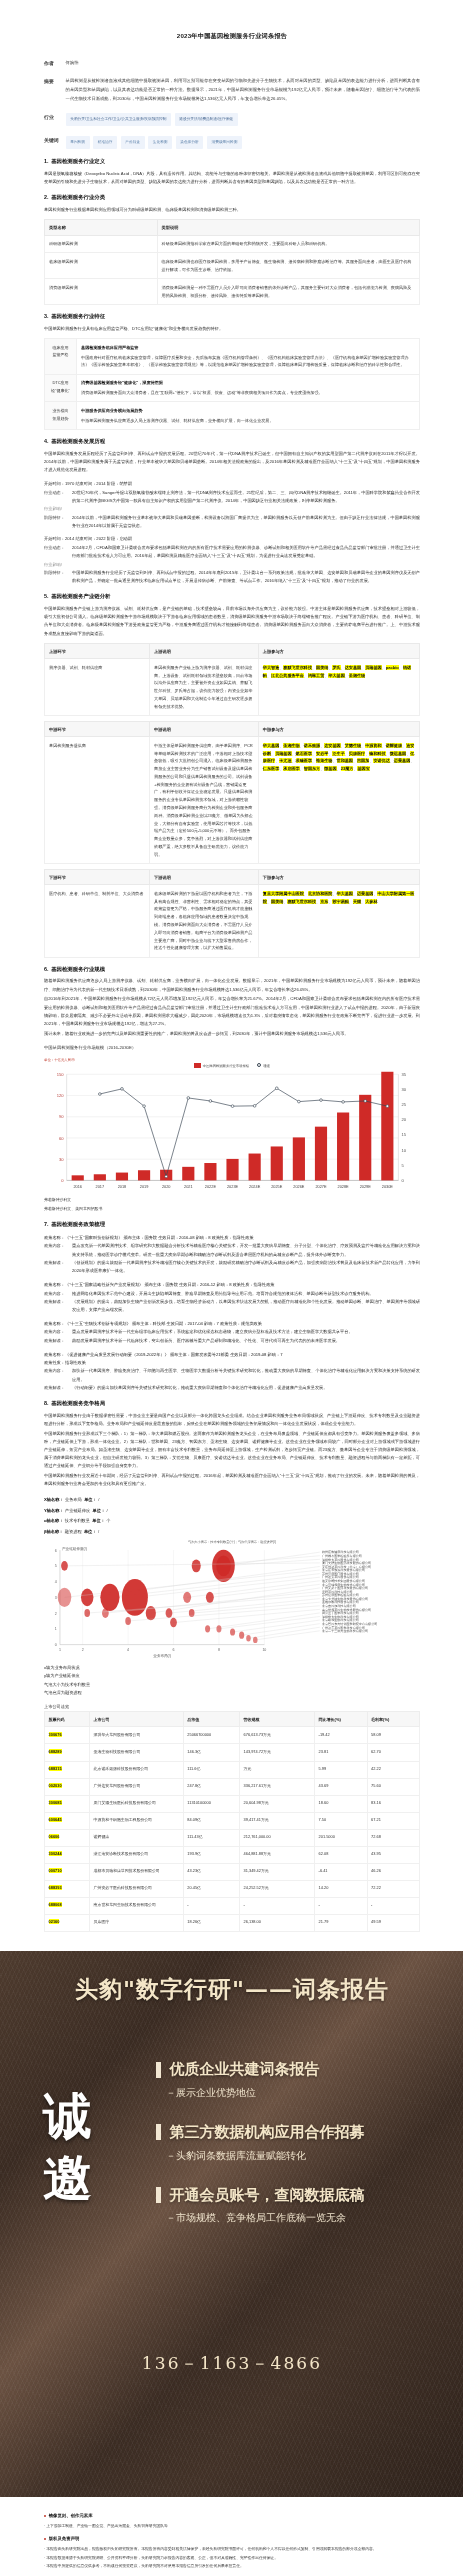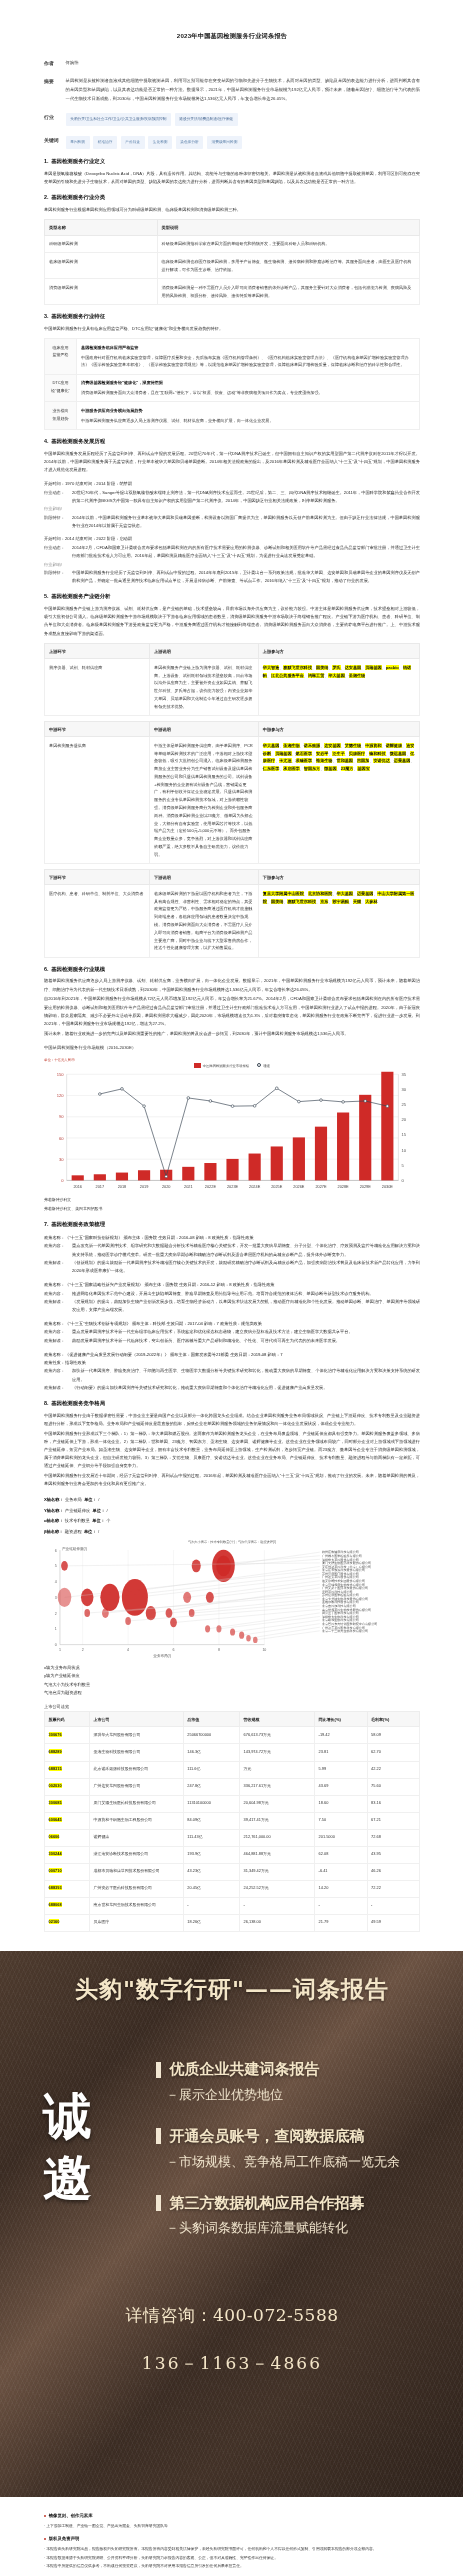--- a/index.html
+++ b/index.html
@@ -82,21 +82,21 @@
   }
   .cheng{
     position:absolute;left:43px;top:135px;color:#fff;font-size:49px;font-weight:bold;line-height:1.25;
     font-family:"DejaVu Serif","Liberation Serif",serif;text-shadow:0 1.5px 4.6px rgba(0,0,0,.55);
   }
   .plist{position:absolute;left:135px;top:109px;right:20.6px;}
   .pitem{margin-bottom:23px;}
   .pitem .h{display:flex;align-items:center;color:#f4e6c8;font-size:15px;font-weight:bold;
     font-family:"DejaVu Serif","Liberation Serif",serif;text-shadow:0 1px 3.1px rgba(0,0,0,.5);margin-left:21px;}
   .pitem .bar{width:4.6px;height:16px;background:#f2e7d2;margin-right:8.8px;flex:0 0 4.6px;}
-  .pitem .s{color:#efe3cb;font-size:13px;margin:6.7px 0 0 31px;font-family:Liberation Serif, serif;}
+  .pitem .s{color:#efe3cb;font-size:10px;margin:6.7px 0 0 31px;font-family:Liberation Serif, serif;}
   .phone{position:absolute;left:0;right:0;top:353px;text-align:center;color:#f4e6c8;
     font-size:17px;letter-spacing:0.5px;font-family:"DejaVu Serif","Liberation Serif",serif;}
   .phone2{position:absolute;left:0;right:0;top:401px;text-align:center;color:#f4e6c8;
     font-size:17px;letter-spacing:2.1px;font-family:"DejaVu Serif","Liberation Serif",serif;}
   
   .fnote{background:#fff;padding:9.3px 44px 5.2px;font-size:3.8px;line-height:1.9;color:#333;}
   .fnote .ft{font-weight:bold;font-size:4.4px;color:#111;display:flex;align-items:center;margin:5.2px 0 2.6px;}
   .fnote .ft .dot{width:2.1px;height:2.1px;background:#c0392b;border-radius:50%;margin-right:2.6px;}
   .fnote p{margin-bottom:1.5px;}
   svg{display:block;}
@@ -685,33 +685,32 @@
       <div class="pitem">
         <div class="h">
             <span class="bar"></span>
             <span>优质企业共建词条报告</span>
           </div>
         <div class="s">－展示企业优势地位</div>
       </div>
       <div class="pitem">
         <div class="h">
             <span class="bar"></span>
+            <span>第三方数据机构应用合作招募</span>
+          </div>
+        <div class="s">－头豹词条数据库流量赋能转化</div>
+      </div>
+      <div class="pitem">
+        <div class="h">
+            <span class="bar"></span>
             <span>开通会员账号，查阅数据底稿</span>
           </div>
         <div class="s">－市场规模、竞争格局工作底稿一览无余</div>
       </div>
-      <div class="pitem">
-        <div class="h">
-            <span class="bar"></span>
-            <span>第三方数据机构应用合作招募</span>
-          </div>
-        <div class="s">－头豹词条数据库流量赋能转化</div>
-      </div>
-    </div>
-    <div class="phone">详情咨询：400-072-5588</div>
+    </div>
     <div class="phone2">136－1163－4866</div>
   </div>
 
   <div class="fnote" id="fnote">
       <div class="ft"><span class="dot"></span>镜像复刻、创作元素库</div>
       <p>· 上下游加工制造、产业链一图全览、产品出海掘金、头豹智库研究团队等</p>
       <div class="ft"><span class="dot"></span>版权及免责声明</div>
       <p>· 本报告由头豹研究院出品，报告版权归头豹研究院所有。本报告所有内容受到相关法律保护，未经头豹研究院书面许可，任何机构和个人不得以任何形式复制、引用或转载本报告的部分或全部内容。</p>
       <p>· 本报告数据来源于头豹研究院调研、公开资料整理分析，头豹研究院力求报告内容的客观、公正，但不对其准确性、完整性作出任何保证。</p>
       <p>· 本报告中所提供的信息仅供参考，不构成任何投资建议，头豹研究院不对使用本报告信息所引发的任何后果承担责任。</p>

